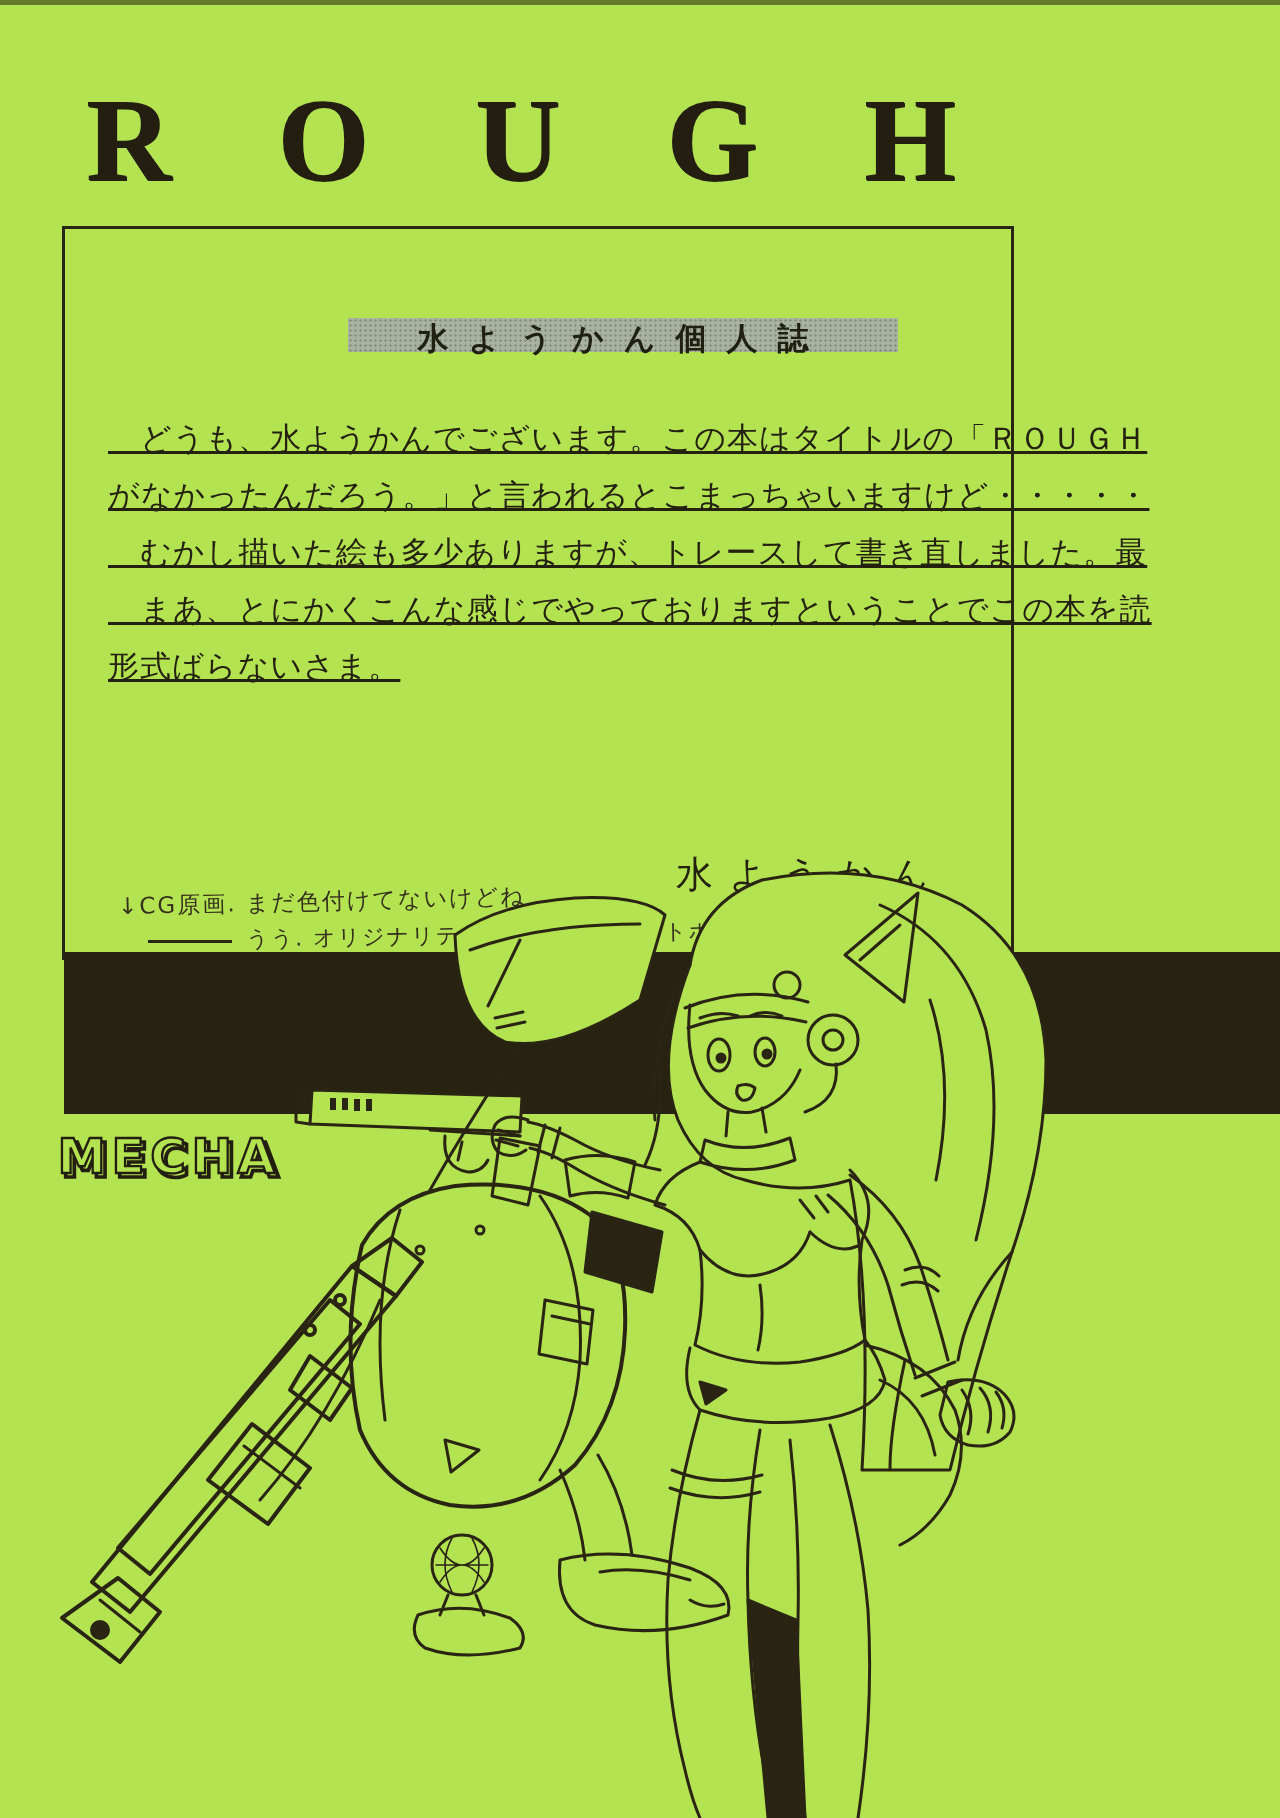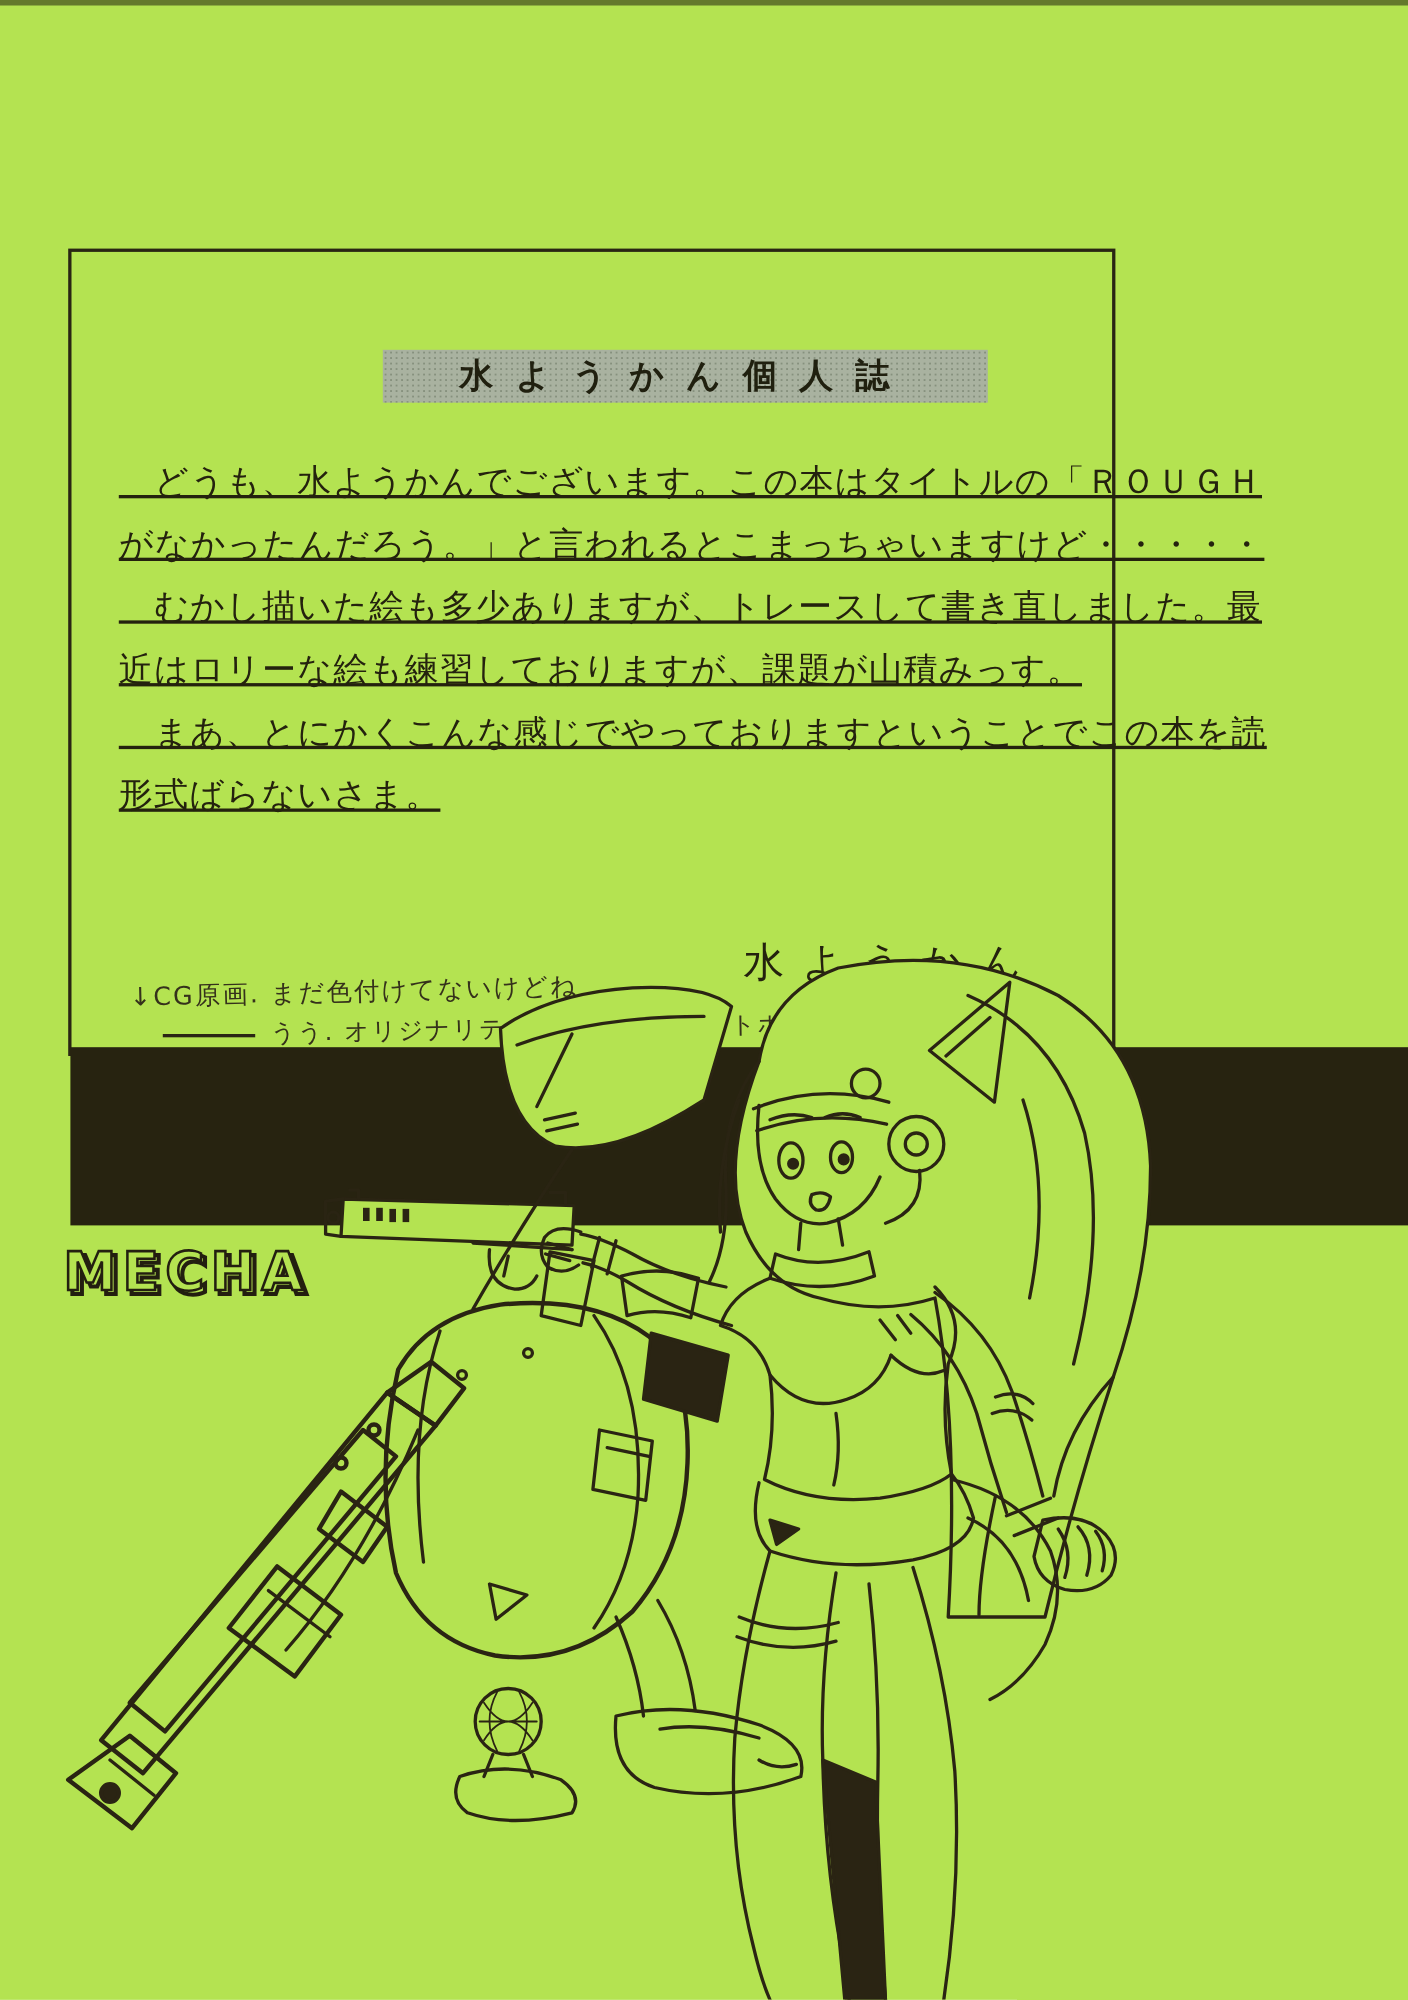--- a/index.html
+++ b/index.html
@@ -14,25 +14,25 @@
     font-family:"Liberation Serif","DejaVu Serif",serif;
     font-weight:700;font-size:118px;line-height:1.1;
     letter-spacing:106px;color:#231e0f;white-space:nowrap;
     text-shadow:1px 1px 0 #231e0f;
   }
   .frame{
     position:absolute;left:62px;top:226px;width:946px;height:728px;
     border:3px solid #292513;
   }
   .header-bar{
-    position:absolute;left:348px;top:318px;width:550px;height:48px;
+    position:absolute;left:348px;top:318px;width:550px;height:34px;
     background-color:#a9b2a0;
     background-image:radial-gradient(#86917e 1px, transparent 1.2px);
     background-size:5px 5px;
-    display:flex;align-items:center;justify-content:center;
+    display:flex;align-items:flex-start;justify-content:center;
     font-weight:700;font-size:31px;letter-spacing:20px;color:#20200f;
     white-space:nowrap;
   }
   .para{position:absolute;left:108px;top:410px;width:900px;}
   .para .line{
     font-size:31px;line-height:57px;white-space:nowrap;
     color:#24220e;letter-spacing:1px;text-decoration:underline;
   }
   .signature{
     position:absolute;left:676px;top:850px;
@@ -48,32 +48,32 @@
   .band{position:absolute;left:64px;top:952px;width:1216px;height:162px;background:#272310;}
   .mecha-wrap{position:absolute;left:52px;top:1120px;width:280px;height:80px;text-align:center;}
   .illu{position:absolute;left:0;top:860px;width:1280px;height:958px;}
 </style>
 </head>
 <body>
 
 <div class="page">
   <div class="scan-edge"></div>
 
+  <div class="title">ROUGH</div>
 
   <div class="frame"></div>
 
   <div class="header-bar">
     <span>水ようかん個人誌</span>
   </div>
 
   <div class="para">
     <div class="line">　どうも、水ようかんでございます。この本はタイトルの「ＲＯＵＧＨ</div>
     <div class="line">がなかったんだろう。」と言われるとこまっちゃいますけど・・・・・</div>
     <div class="line">　むかし描いた絵も多少ありますが、トレースして書き直しました。最</div>
-    <div class="line">近はロリーな絵も練習しておりますが、課題が山積みっす。</div>
     <div class="line">　まあ、とにかくこんな感じでやっておりますということでこの本を読</div>
     <div class="line">形式ばらないさま。</div>
   </div>
 
   <div class="signature">水ようかん</div>
 
   <div class="note1">↓CG原画. まだ色付けてないけどね</div>
   <div class="note2">うう. オリジナリティーの無いメカだ トホホ.</div>
   <div class="note-underline"></div>
 

